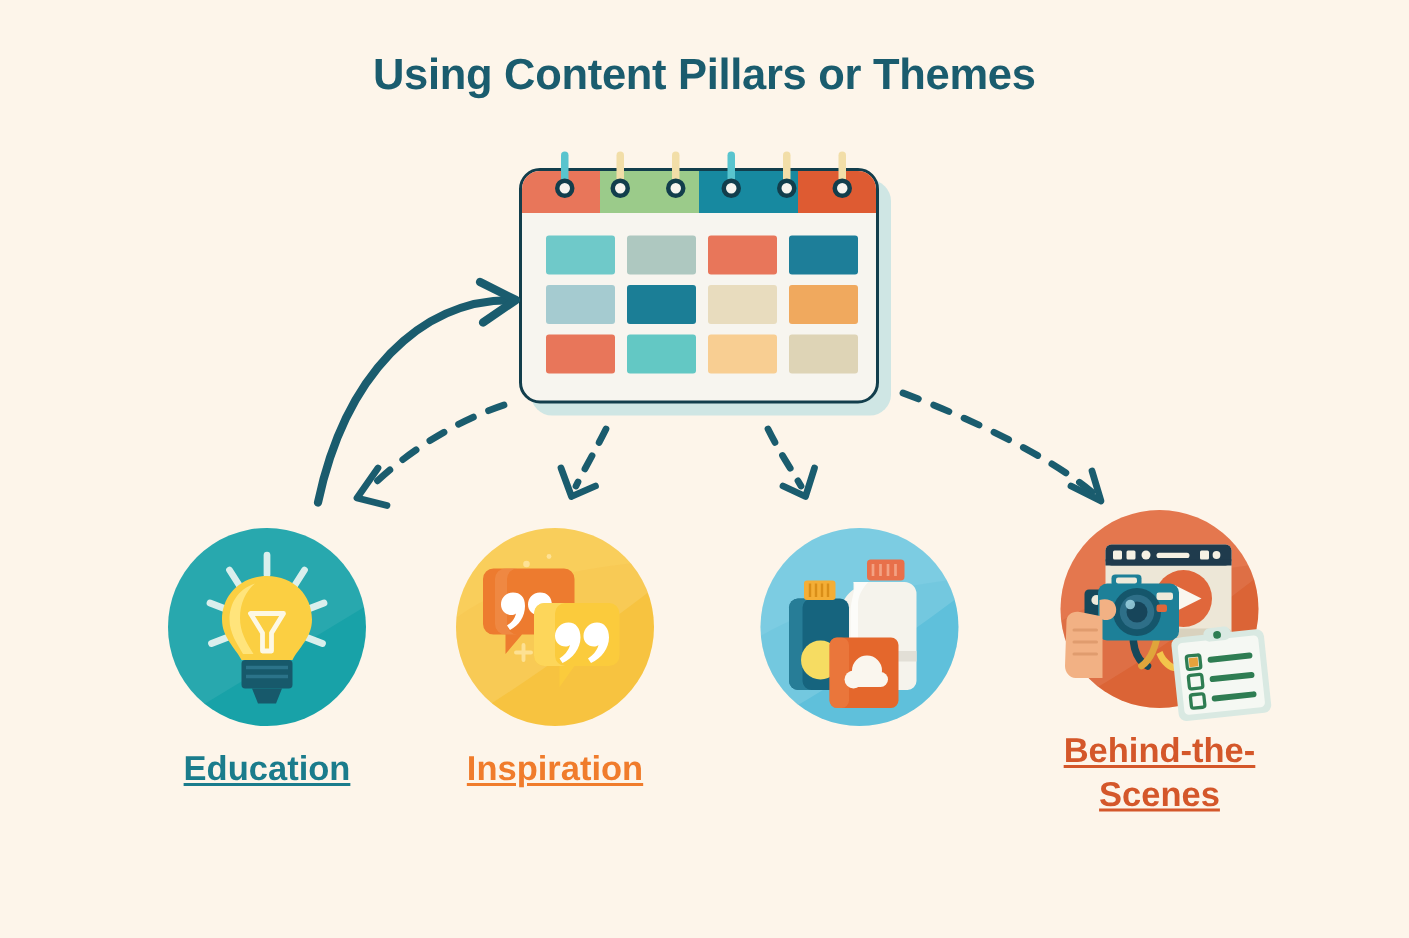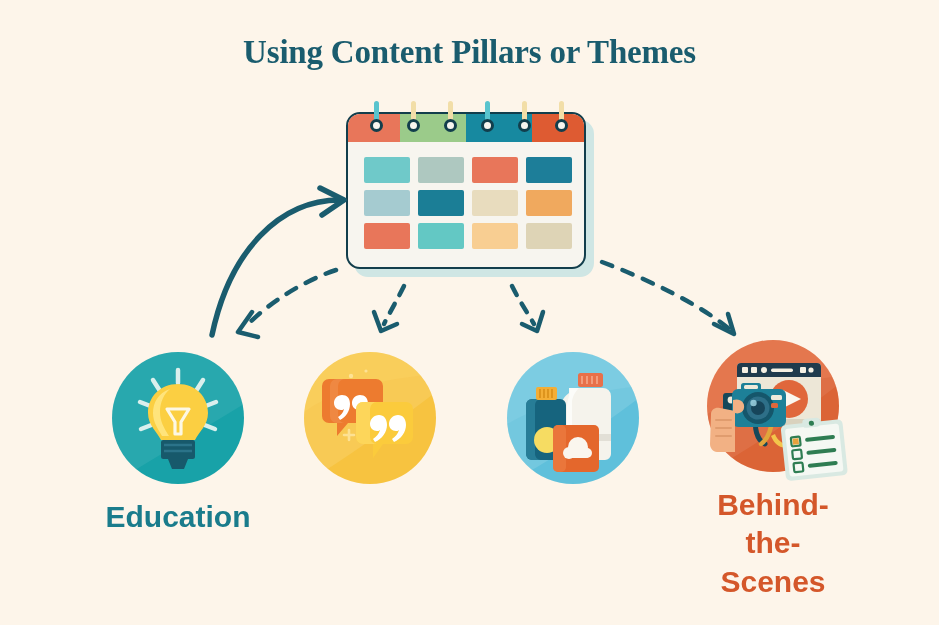--- a/index.html
+++ b/index.html
@@ -20,25 +20,24 @@
     height: 625px;
     background: #FDF5EA;
   }
   
   #title {
     position: absolute;
     top: 34px;
     left: 0;
     width: 939px;
     text-align: center;
-    font-size: 33px;
+    font-size: 29px;
     font-weight: bold;
     color: #1A5C6E;
     letter-spacing: -0.2px;
-    font-family: Liberation Serif, serif;
   }
   
   #calendar-wrap {
     position: absolute;
     left: 346px;
     top: 112px;
     width: 248px;
     height: 165px;
   }
   #calendar-shadow {
@@ -116,23 +115,24 @@
   .pillar-circle {
     position: relative;
     width: 132px;
     height: 132px;
     border-radius: 50%;
     margin: 0 auto;
     overflow: hidden;
   }
   .pillar-label {
     margin-top: 14px;
-    font-size: 30px;
+    font-size: 23px;
     font-weight: bold;
     line-height: 1.28;
+    text-decoration: underline;
   }
   .icon-svg { display:block; width:100%; height:100%; }
 </style>
 </head>
 <body>
 
 <div id="stage">
 
   <div id="title">Using Content Pillars or Themes</div>
 
@@ -250,20 +250,21 @@
         </g>
 
         <path d="M59 50 h43 a7 7 0 0 1 7 7 v28 a7 7 0 0 1 -7 7 h-23 l-10 14 v-14 h-10 a7 7 0 0 1 -7 -7 v-28 a7 7 0 0 1 7 -7 z" fill="#FBCB3C"></path>
         <path d="M59 50 h14 a7 7 0 0 0 -7 7 v28 a7 7 0 0 0 7 7 h-14 a7 7 0 0 1 -7 -7 v-28 a7 7 0 0 1 7 -7 z" fill="#FDD964" opacity="0.75"></path>
         <g fill="#FFFFFF">
           <path d="M75 63 c-5 0 -9 4 -9 9 c0 4 3 7 7 7 c1 0 2 0 3 -1 c-1 4 -4 7 -7 9 l2 3 c7 -3 12 -10 12 -17 c0 -6 -3 -10 -8 -10 z"></path>
           <path d="M94 63 c-5 0 -9 4 -9 9 c0 4 3 7 7 7 c1 0 2 0 3 -1 c-1 4 -4 7 -7 9 l2 3 c7 -3 12 -10 12 -17 c0 -6 -3 -10 -8 -10 z"></path>
         </g>
       </svg>
     </div>
+    <div class="pillar-label" style="color:#F07C2C;">Inspiration</div>
   </div>
 
   <div class="pillar" style="left:483px; top:352px;">
     <div class="pillar-circle" style="background:#63C3DD;">
       <svg class="icon-svg" viewBox="0 0 132 132">
         <path d="M0 0 L132 0 L132 46 Q60 100 0 132 Z" fill="#FFFFFF" opacity="0.16"></path>
         <path d="M0 72 Q48 44 132 34 L132 132 L0 132 Z" fill="#4FB6D4" opacity="0.18"></path>
 
         <path d="M62 36 h34 a8 8 0 0 1 8 8 v58 a6 6 0 0 1 -6 6 h-38 a6 6 0 0 1 -6 -6 v-46 c0 -8 4 -12 8 -15 z" fill="#F5F3EC"></path>
         <path d="M62 36 h10 c-4 4 -7 9 -7 15 v51 a6 6 0 0 0 6 6 h-5 a6 6 0 0 1 -6 -6 v-46 c0 -8 4 -16 2 -20 z" fill="#FFFFFF" opacity="0.7"></path>

